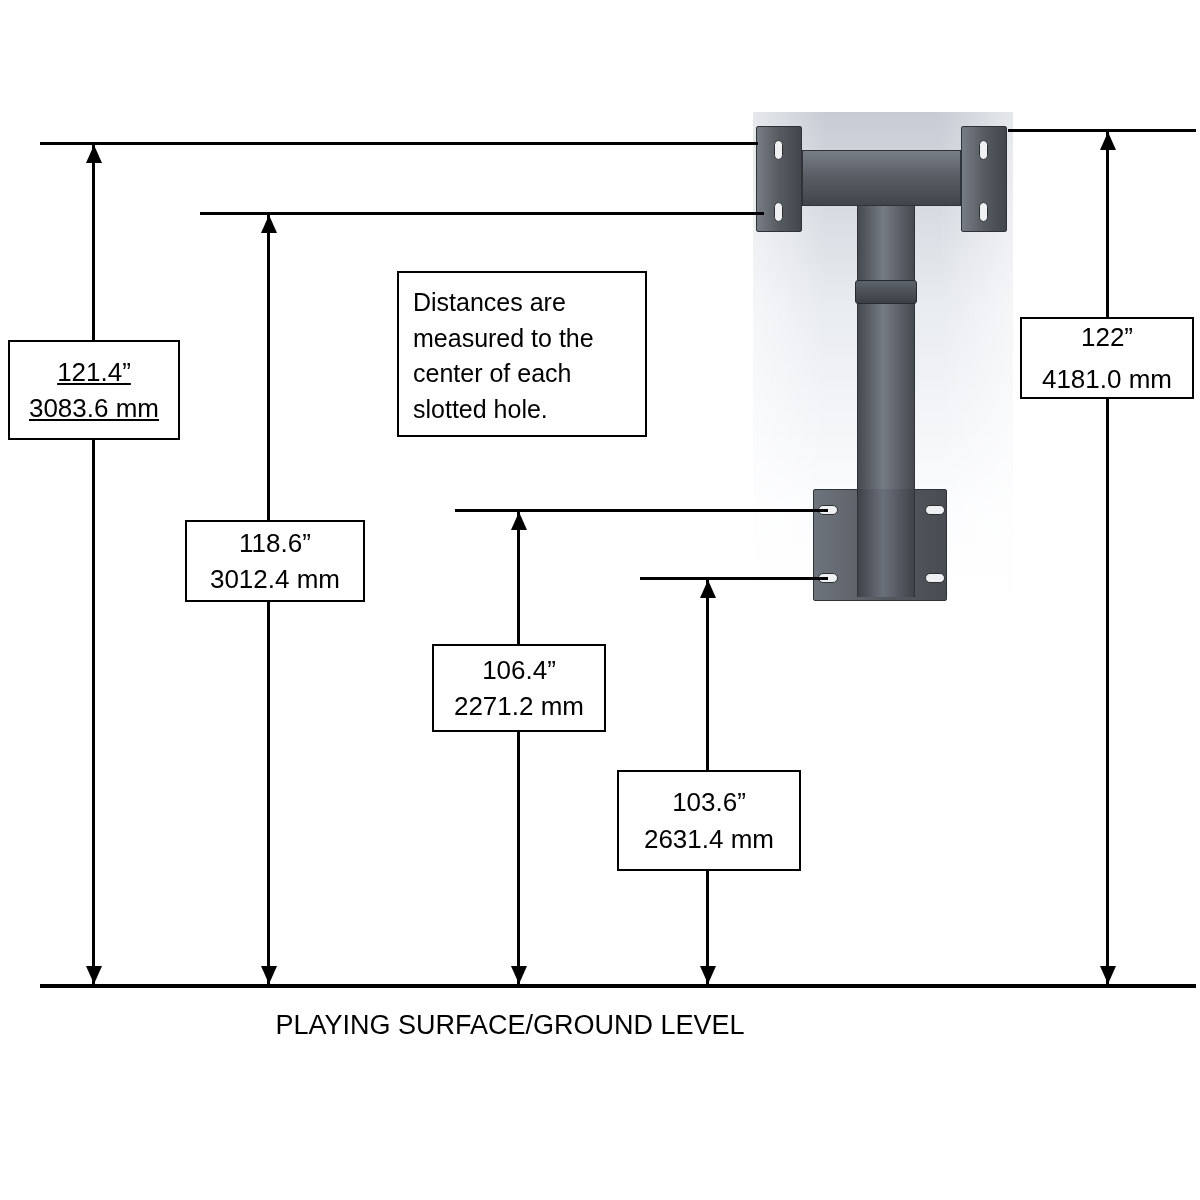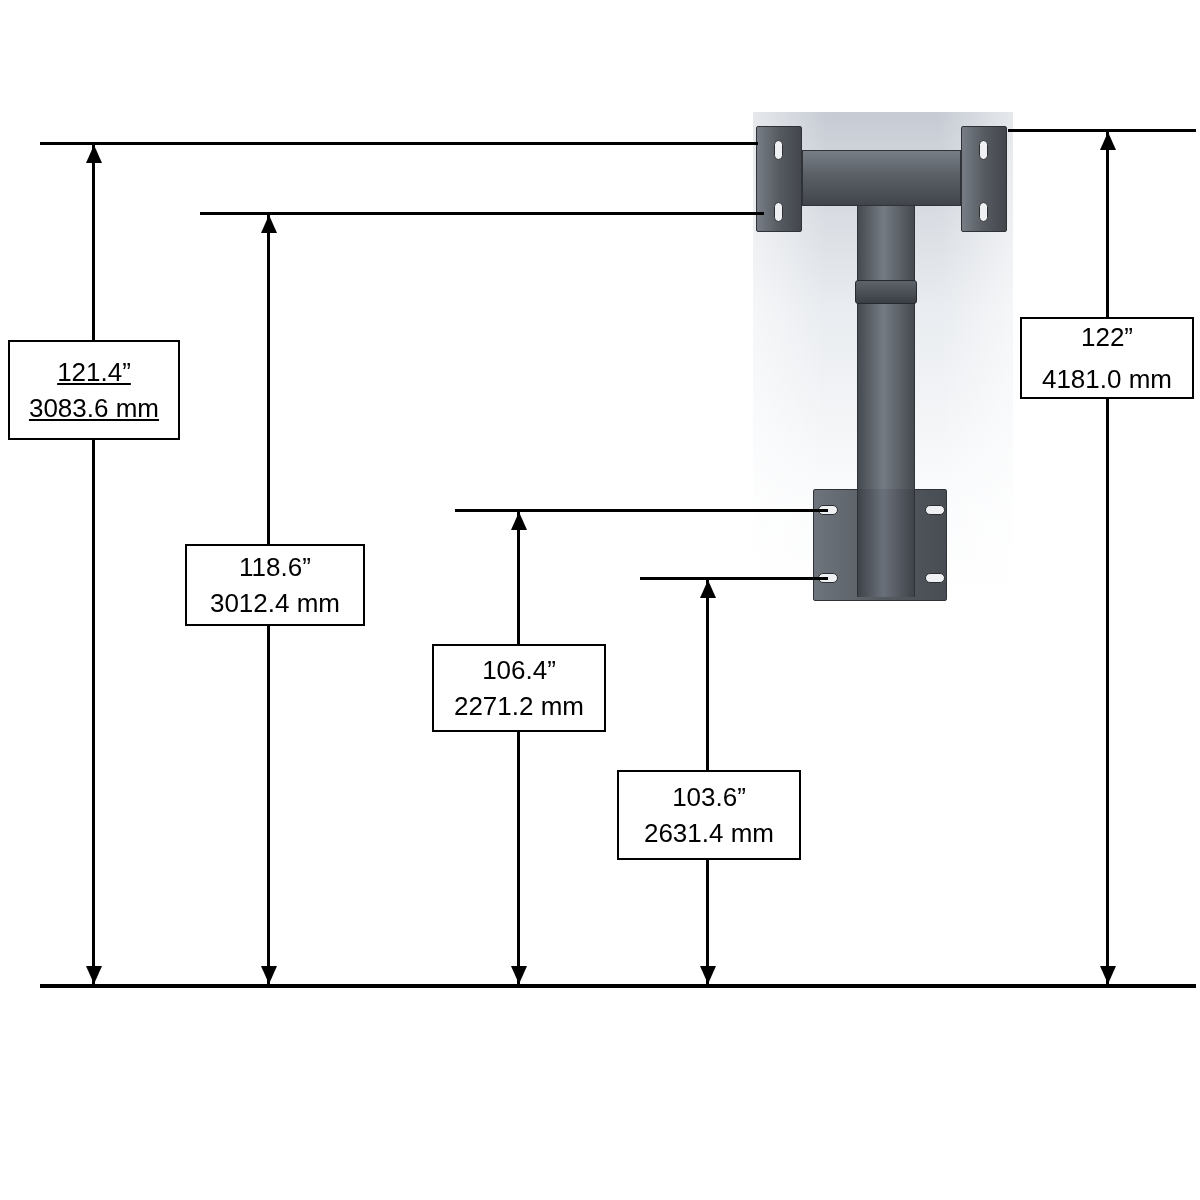--- a/index.html
+++ b/index.html
@@ -92,51 +92,55 @@
     <div class="dim-box" style="left:8px; top:340px; width:172px; height:100px;text-decoration:underline;">
       <div>121.4”</div>
       <div>3083.6 mm</div>
     </div>
   </div>
 
   <div>
     <div class="vline" style="left:267px; top:215px; height:769px;"></div>
     <div class="arrow up" style="left:261px; top:215px;"></div>
     <div class="arrow down" style="left:261px; top:966px;"></div>
-    <div class="dim-box" style="left:185px; top:544px; width:180px; height:82px;">
+    <div class="dim-box" style="left:185px; top:520px; width:180px; height:82px;">
       <div>118.6”</div>
       <div>3012.4 mm</div>
     </div>
   </div>
 
   <div>
     <div class="vline" style="left:517px; top:512px; height:472px;"></div>
     <div class="arrow up" style="left:511px; top:512px;"></div>
     <div class="arrow down" style="left:511px; top:966px;"></div>
     <div class="dim-box" style="left:432px; top:644px; width:174px; height:88px;">
       <div>106.4”</div>
       <div>2271.2 mm</div>
     </div>
   </div>
 
   <div>
     <div class="vline" style="left:706px; top:580px; height:404px;"></div>
     <div class="arrow up" style="left:700px; top:580px;"></div>
     <div class="arrow down" style="left:700px; top:966px;"></div>
-    <div class="dim-box" style="left:617px; top:770px; width:184px; height:90px;">
+    <div class="dim-box" style="left:617px; top:770px; width:184px; height:101px;">
       <div>103.6”</div>
       <div>2631.4 mm</div>
     </div>
   </div>
 
   <div>
     <div class="vline" style="left:1106px; top:132px; height:852px;"></div>
     <div class="arrow up" style="left:1100px; top:132px;"></div>
     <div class="arrow down" style="left:1100px; top:966px;"></div>
     <div class="dim-box" style="left:1020px; top:317px; width:174px; height:82px;justify-content:space-between;">
       <div>122”</div>
       <div>4181.0 mm</div>
     </div>
   </div>
 
+  <div class="note-box" style="left:397px; top:271px; width:250px; height:166px;">
+    <span>Distances are measured to the center of each slotted hole.</span>
+  </div>
 
+  <div class="ground-label" style="left:160px; top:1010px; width:700px;">PLAYING SURFACE/GROUND LEVEL</div>
 
 </div>
 
 </body></html>

